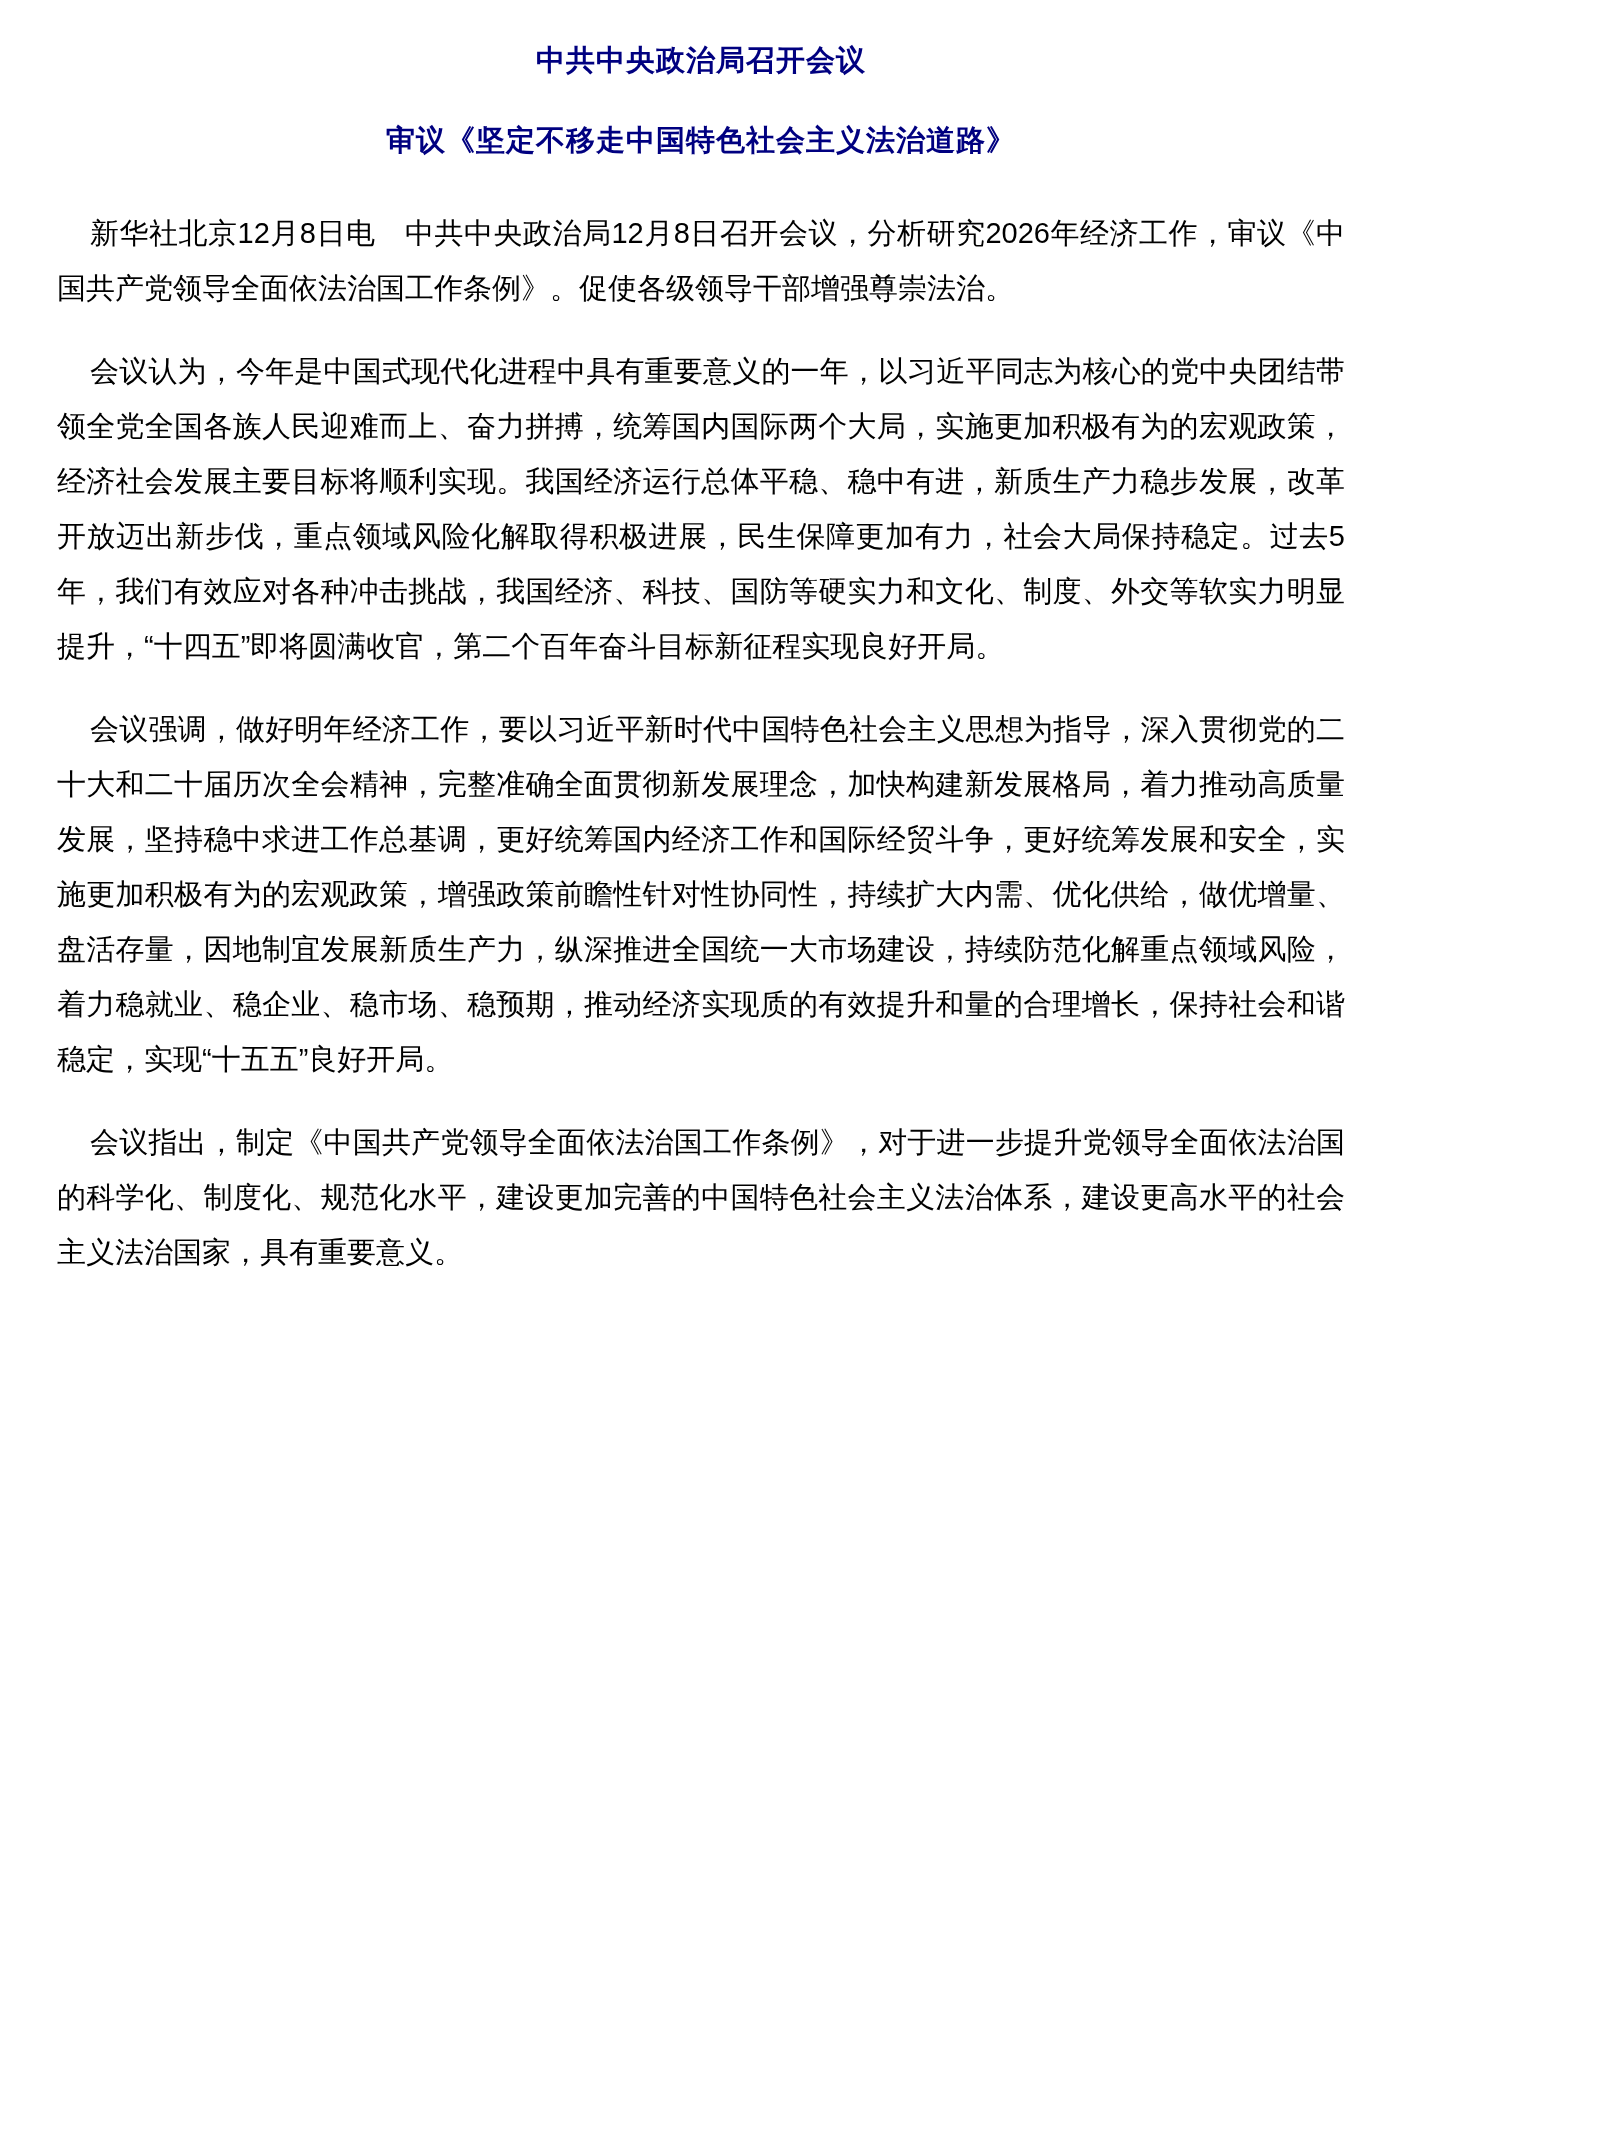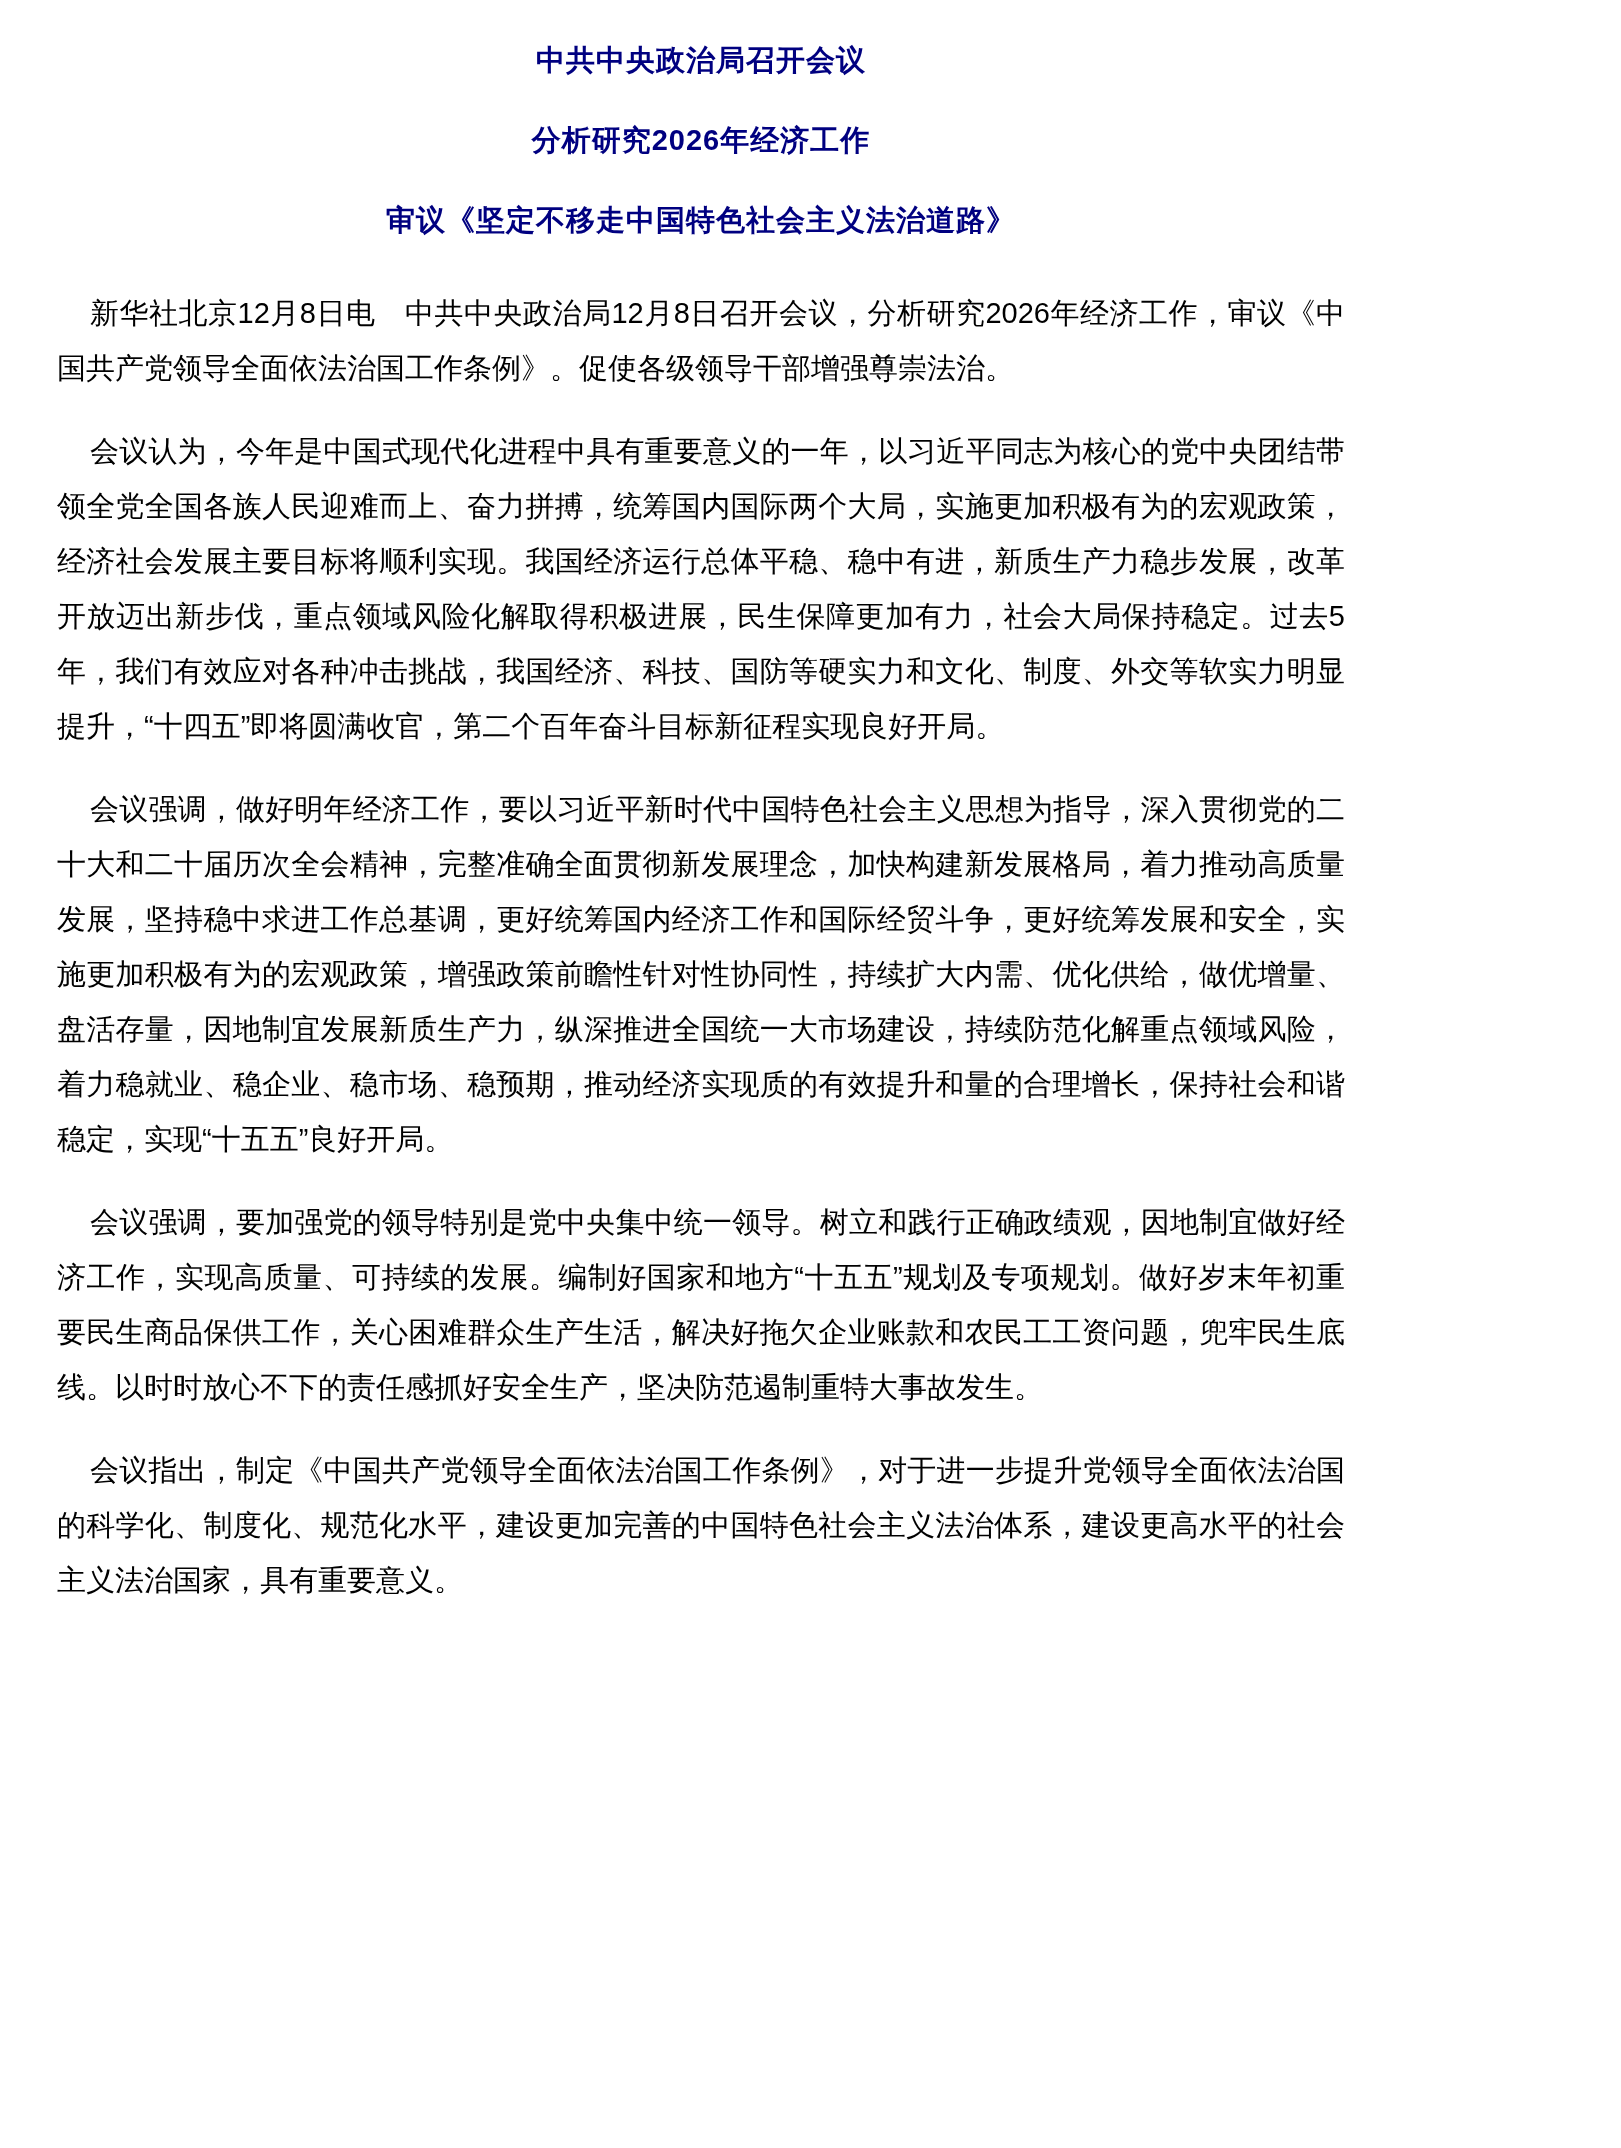--- a/index.html
+++ b/index.html
@@ -41,25 +41,23 @@
     margin: 0 0 28px 0;
   }
 </style>
 </head>
 <body>
 
 <div class="page">
 
   <header class="article-header">
     <div class="headline">中共中央政治局召开会议</div>
-    <div class="headline">分析研究2026年经济工作</div>
     <div class="headline">审议《坚定不移走中国特色社会主义法治道路》</div>
   </header>
 
   <main class="article-body">
     <p>新华社北京12月8日电　中共中央政治局12月8日召开会议，分析研究2026年经济工作，审议《中国共产党领导全面依法治国工作条例》。促使各级领导干部增强尊崇法治。</p>
     <p>会议认为，今年是中国式现代化进程中具有重要意义的一年，以习近平同志为核心的党中央团结带领全党全国各族人民迎难而上、奋力拼搏，统筹国内国际两个大局，实施更加积极有为的宏观政策，经济社会发展主要目标将顺利实现。我国经济运行总体平稳、稳中有进，新质生产力稳步发展，改革开放迈出新步伐，重点领域风险化解取得积极进展，民生保障更加有力，社会大局保持稳定。过去5年，我们有效应对各种冲击挑战，我国经济、科技、国防等硬实力和文化、制度、外交等软实力明显提升，“十四五”即将圆满收官，第二个百年奋斗目标新征程实现良好开局。</p>
     <p>会议强调，做好明年经济工作，要以习近平新时代中国特色社会主义思想为指导，深入贯彻党的二十大和二十届历次全会精神，完整准确全面贯彻新发展理念，加快构建新发展格局，着力推动高质量发展，坚持稳中求进工作总基调，更好统筹国内经济工作和国际经贸斗争，更好统筹发展和安全，实施更加积极有为的宏观政策，增强政策前瞻性针对性协同性，持续扩大内需、优化供给，做优增量、盘活存量，因地制宜发展新质生产力，纵深推进全国统一大市场建设，持续防范化解重点领域风险，着力稳就业、稳企业、稳市场、稳预期，推动经济实现质的有效提升和量的合理增长，保持社会和谐稳定，实现“十五五”良好开局。</p>
-    <p>会议强调，要加强党的领导特别是党中央集中统一领导。树立和践行正确政绩观，因地制宜做好经济工作，实现高质量、可持续的发展。编制好国家和地方“十五五”规划及专项规划。做好岁末年初重要民生商品保供工作，关心困难群众生产生活，解决好拖欠企业账款和农民工工资问题，兜牢民生底线。以时时放心不下的责任感抓好安全生产，坚决防范遏制重特大事故发生。</p>
     <p>会议指出，制定《中国共产党领导全面依法治国工作条例》，对于进一步提升党领导全面依法治国的科学化、制度化、规范化水平，建设更加完善的中国特色社会主义法治体系，建设更高水平的社会主义法治国家，具有重要意义。</p>
   </main>
 
 </div>
 
 </body></html>

